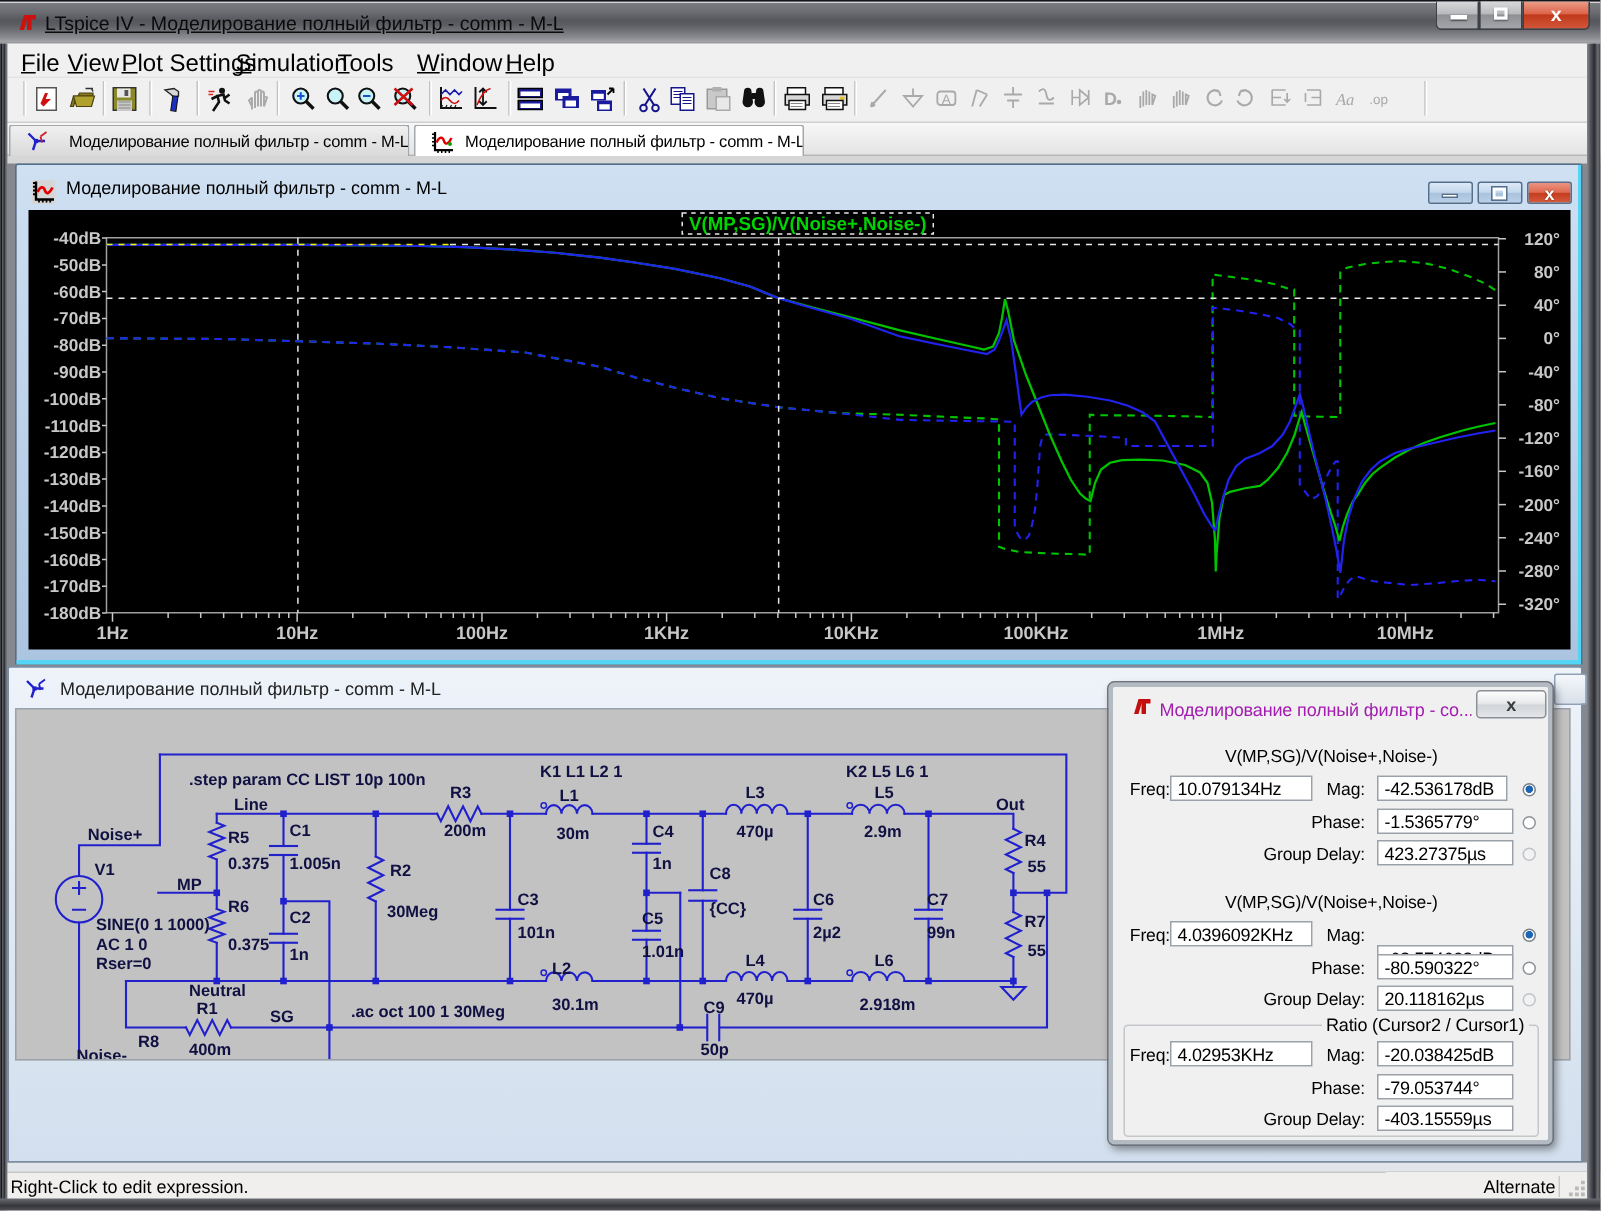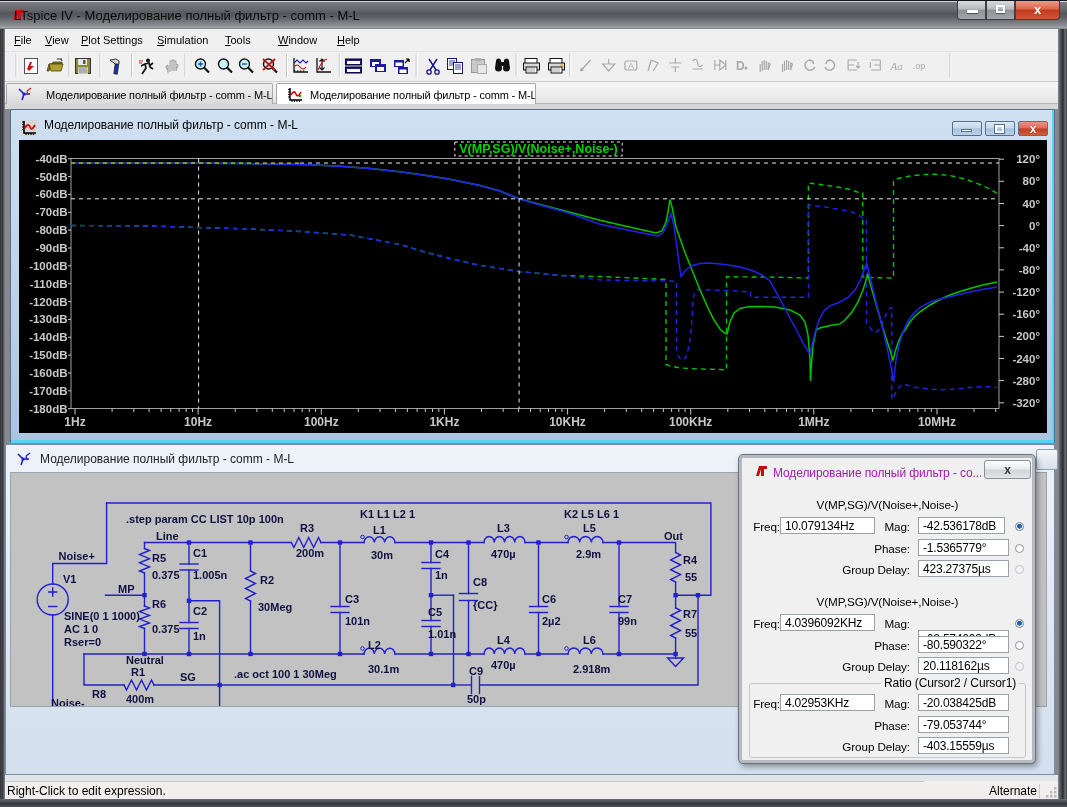--- a/index.html
+++ b/index.html
@@ -3,32 +3,32 @@
 <style>
 * { margin:0; padding:0; box-sizing:border-box; }
 html,body { width:1067px; height:807px; overflow:hidden; }
 body { font-family:"Liberation Sans", sans-serif; position:relative; background:#F0EFED; }
 .abs { position:absolute; }
 
 #titlebar { left:0; top:0; width:1067px; height:29px;
   background:linear-gradient(#7c7e82 0%, #6b6d72 25%, #55575d 45%, #5b5d63 55%, #73757a 72%, #8d8f94 88%, #a6a8ac 97%, #55575d 100%);
   border-top:1px solid #14161c; box-shadow:inset 0 1px 0 #d4d6d9;
 }
-#titlebar .ttext { position:absolute; left:14px; top:7px; font-size:13px; color:#0a0a0a; white-space:nowrap; }
+#titlebar .ttext { position:absolute; left:30px; top:7px; font-size:13px; color:#0a0a0a; white-space:nowrap;text-decoration:underline; }
 
 #capbtns { position:absolute; right:7px; top:0; width:103px; height:19px; }
 .cbtn { position:absolute; top:0; height:19px; border:1px solid #3d4045; border-top:none;
   background:linear-gradient(#d8d9db 0%, #b9babd 45%, #8f9094 50%, #a5a6aa 100%); }
 .cbtn.min { left:0; width:29px; border-radius:0 0 0 4px; }
 .cbtn.max { left:29px; width:29px; }
 .cbtn.cls { left:58px; width:45px; border-radius:0 0 4px 0;
   background:linear-gradient(#eb9d8a 0%, #dd6448 45%, #c0391c 50%, #d25639 100%); }
 
 #menubar { left:0; top:29px; width:1067px; height:23px; background:#f0f0f0; border-bottom:1px solid #e3e3e3; }
-#menubar span { position:absolute; top:5px; font-size:11px; color:#000; }
+#menubar span { position:absolute; top:5px; font-size:16px; color:#000; }
 u { text-decoration:underline; }
 
 #toolbar { left:0; top:52px; width:1067px; height:30px; background:#f0f0f0; border-bottom:1px solid #cfcfcf; }
 
 #tabbar { left:0; top:82px; width:1067px; height:22px; background:linear-gradient(#f7f7f7,#e4e4e4); border-bottom:1px solid #b5b5b5; }
 .tab { position:absolute; top:1px; height:21px; font-size:11px; color:#000; white-space:nowrap; overflow:hidden; }
 #tab1 { left:6px; width:267px; background:linear-gradient(#f0f0f0,#d9d9d9); border:1px solid #a3a8ad; border-bottom:none; border-radius:2px 2px 0 0; }
 #tab2 { left:276px; width:260px; background:#ffffff; border:1px solid #a3a8ad; border-bottom:none; border-radius:2px 2px 0 0; }
 .tab .tlabel { position:absolute; left:39px; top:5px; white-space:nowrap; letter-spacing:-0.16px; }
 #tab2 .tlabel { left:33px; }

